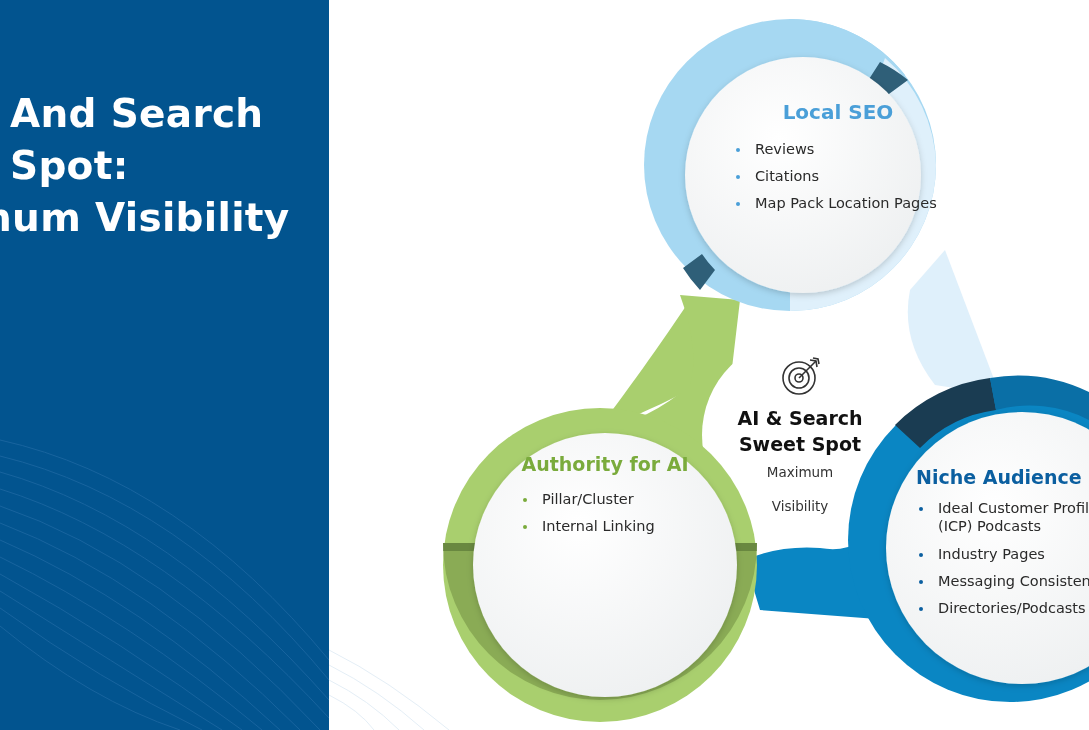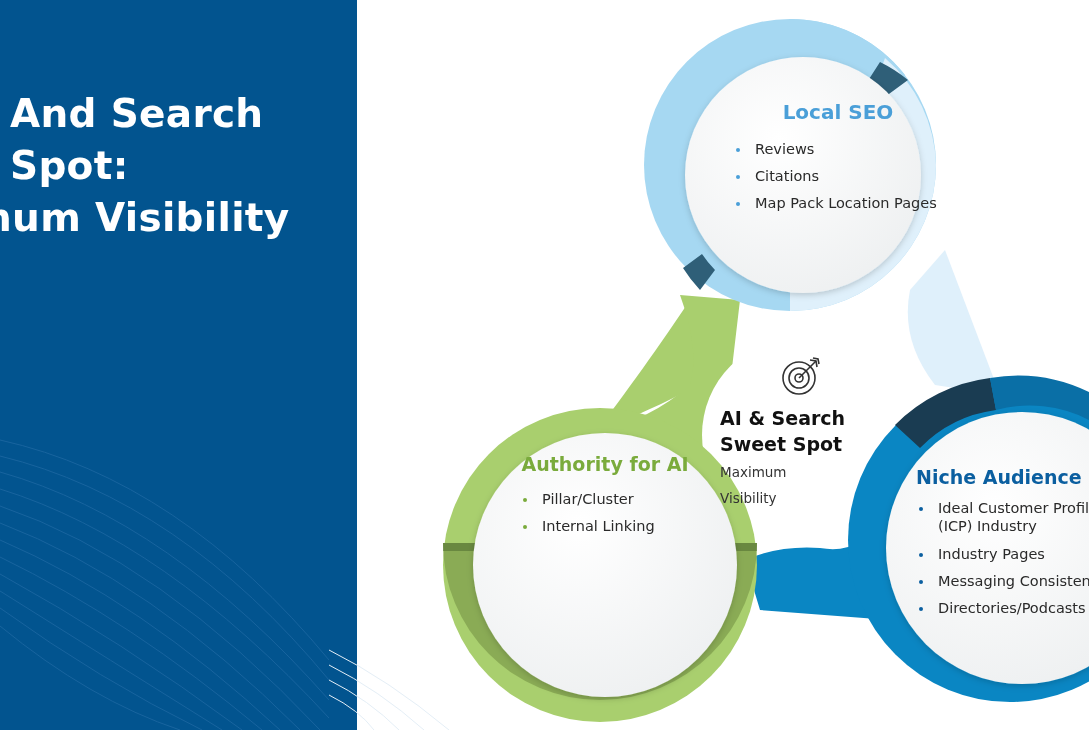--- a/index.html
+++ b/index.html
@@ -1,27 +1,27 @@
 <!DOCTYPE html>
 <html><head>
 <meta charset="utf-8">
 <style>
   html, body { margin:0; padding:0; }
   body { width:1089px; height:730px; position:relative; overflow:hidden; background:#ffffff; font-family:"Liberation Sans", sans-serif; }
-  .left-panel { position:absolute; left:0; top:0; width:357px; height:730px; background:#02548f; overflow:hidden; }
+  .left-panel { position:absolute; left:0; top:0; width:329px; height:730px; background:#02548f; overflow:hidden; }
   .left-panel svg.lines { position:absolute; left:0; top:0; }
   .title { position:absolute; left:-120px; top:88px; width:450px; color:#ffffff; font-family:"DejaVu Sans", sans-serif; font-weight:bold; font-size:39px; line-height:52px; letter-spacing:0.3px; }
   .title div { white-space:nowrap; }
   .diagram { position:absolute; left:0; top:0; width:1089px; height:730px; }
   .circle-text { position:absolute; font-family:"DejaVu Sans", sans-serif; }
   .circle-title { font-weight:bold; text-align:center; white-space:nowrap; }
   .bullets { list-style:none; margin:0; padding:0; }
   .bullets li { position:relative; padding-left:22px; color:#2a2a2a; font-size:14.5px; line-height:27px; white-space:nowrap; }
   .bullets li .dot { position:absolute; left:3px; top:12px; width:4px; height:4px; border-radius:50%; }
-  .center-text { position:absolute; left:720px; top:405px; width:160px; font-family:"DejaVu Sans", sans-serif; }
+  .center-text { position:absolute; left:720px; top:405px; width:160px; text-align:center; font-family:"DejaVu Sans", sans-serif; }
   .center-title { font-weight:bold; font-size:19px; line-height:26px; color:#111; }
   .center-sub { font-size:13.5px; line-height:18px; color:#333; margin-top:6px; }
 </style>
 </head>
 <body>
 
 <div class="left-panel">
   <svg class="lines" width="329" height="730">
     <g fill="none" stroke="#1b66a0" stroke-width="1" opacity="0.9">
       <path d="M0 440 Q 180 480 329 660"></path>
@@ -104,21 +104,21 @@
     <line x1="19" y1="23" x2="36" y2="6"></line>
     <path d="M30 5 L36 6 L37 12"></path>
     <path d="M33 3 L38 4 L39 9"></path>
   </g>
 </svg>
 
 <div class="center-text">
   <div class="center-title">AI &amp; Search</div>
   <div class="center-title">Sweet Spot</div>
   <div class="center-sub">Maximum</div>
-  <div class="center-sub" style="margin-top:8px">Visibility</div>
+  <div class="center-sub" style="margin-top:16px">Visibility</div>
 </div>
 
 <div class="circle-text" style="left:733px; top:98px; width:230px;">
   <div class="circle-title" style="color:#4a9fd8; font-size:20px; line-height:28px; margin-left:-10px; width:230px;">Local SEO</div>
   <ul class="bullets" style="margin-top:10px;">
     <li><span class="dot" style="background:#4a9fd8"></span><span>Reviews</span></li>
     <li><span class="dot" style="background:#4a9fd8"></span><span>Citations</span></li>
     <li><span class="dot" style="background:#4a9fd8"></span><span>Map Pack Location Pages</span></li>
   </ul>
 </div>
@@ -127,18 +127,18 @@
   <div class="circle-title" style="color:#7aab3c; font-size:19px; line-height:27px;">Authority for AI</div>
   <ul class="bullets" style="margin-top:8px; margin-left:20px;">
     <li><span class="dot" style="background:#7aab3c"></span><span>Pillar/Cluster</span></li>
     <li><span class="dot" style="background:#7aab3c"></span><span>Internal Linking</span></li>
   </ul>
 </div>
 
 <div class="circle-text" style="left:916px; top:463px; width:200px;">
   <div class="circle-title" style="color:#0b5fa0; font-size:19px; line-height:28px; text-align:left;">Niche Audience</div>
   <ul class="bullets" style="margin-top:8px;">
-    <li style="line-height:18px; padding-bottom:6px;"><span class="dot" style="background:#0b5fa0; top:8px"></span><span>Ideal Customer Profile</span><br><span>(ICP) Industry</span></li>
+    <li style="line-height:18px; padding-bottom:6px;"><span class="dot" style="background:#0b5fa0; top:8px"></span><span>Ideal Customer Profile</span><br><span>(ICP) Podcasts</span></li>
     <li><span class="dot" style="background:#0b5fa0"></span><span>Industry Pages</span></li>
     <li><span class="dot" style="background:#0b5fa0"></span><span>Messaging Consistency</span></li>
     <li><span class="dot" style="background:#0b5fa0"></span><span>Directories/Podcasts</span></li>
   </ul>
 </div>
 
 </body></html>

